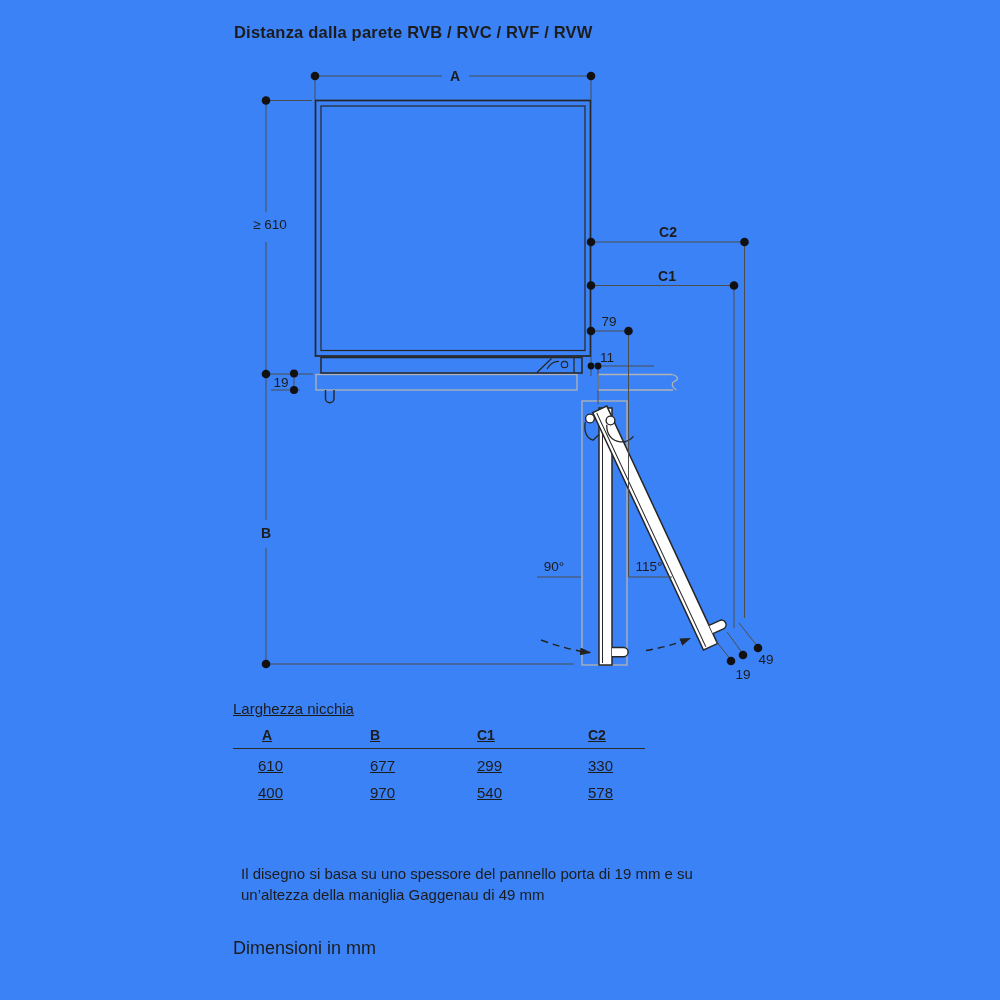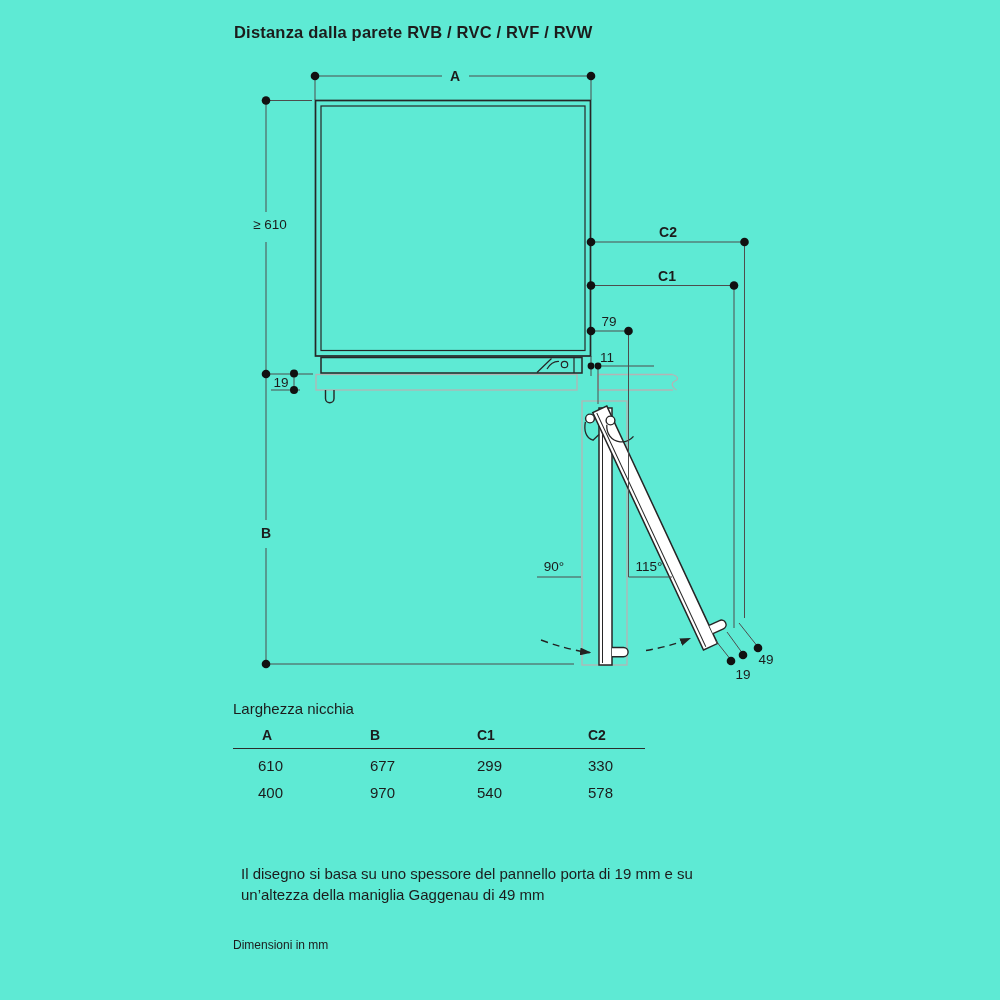--- a/index.html
+++ b/index.html
@@ -1,36 +1,36 @@
 <!DOCTYPE html>
 <html><head>
 <meta charset="utf-8">
 <style>
   html,body{margin:0;padding:0;background:#fff;}
   body{width:1000px;height:1000px;overflow:hidden;
        font-family:"Liberation Sans",sans-serif;color:#1c1c1c;}
-  .page{position:relative;width:1000px;height:1000px;background:#5eead4;}
+  .page{position:relative;width:1000px;height:1000px;background:#3b82f6;}
   .title{position:absolute;left:234px;top:23px;font-size:16.5px;font-weight:700;letter-spacing:.2px;}
   svg{position:absolute;left:0;top:0;}
   svg text{font-family:"Liberation Sans",sans-serif;fill:#1c1c1c;}
   .dim{font-size:13.5px;}
   .dimb{font-size:14px;font-weight:700;}
   
-  .table-block{position:absolute;left:233px;top:699px;width:412px;}
+  .table-block{position:absolute;left:233px;top:699px;width:412px;text-decoration:underline;}
   .table-title{font-size:15px;line-height:20px;}
   .trow{display:grid;grid-template-columns:137px 107px 111px 57px;align-items:center;}
   .thead{margin-top:7px;padding-bottom:4px;border-bottom:1.5px solid #2b2b2b;
          font-size:14px;font-weight:700;line-height:18px;}
   .tdata{height:27px;font-size:15px;}
   .trow :first-child{padding-left:25px;}
   .thead :first-child{padding-left:29px;}
   .tbody{padding-top:3px;}
   .footnote{position:absolute;left:233px;top:855px;width:488px;margin:8px;
             font-size:15px;line-height:21px;}
-  .units{position:absolute;left:233px;top:938px;margin:0;font-size:12px;}
+  .units{position:absolute;left:233px;top:938px;margin:0;font-size:18px;}
 </style>
 </head>
 <body>
 
 <div class="page">
 
   <div class="title">Distanza dalla parete RVB / RVC / RVF / RVW</div>
 
   <svg width="1000" height="700" viewBox="0 0 1000 700">
     <defs>

